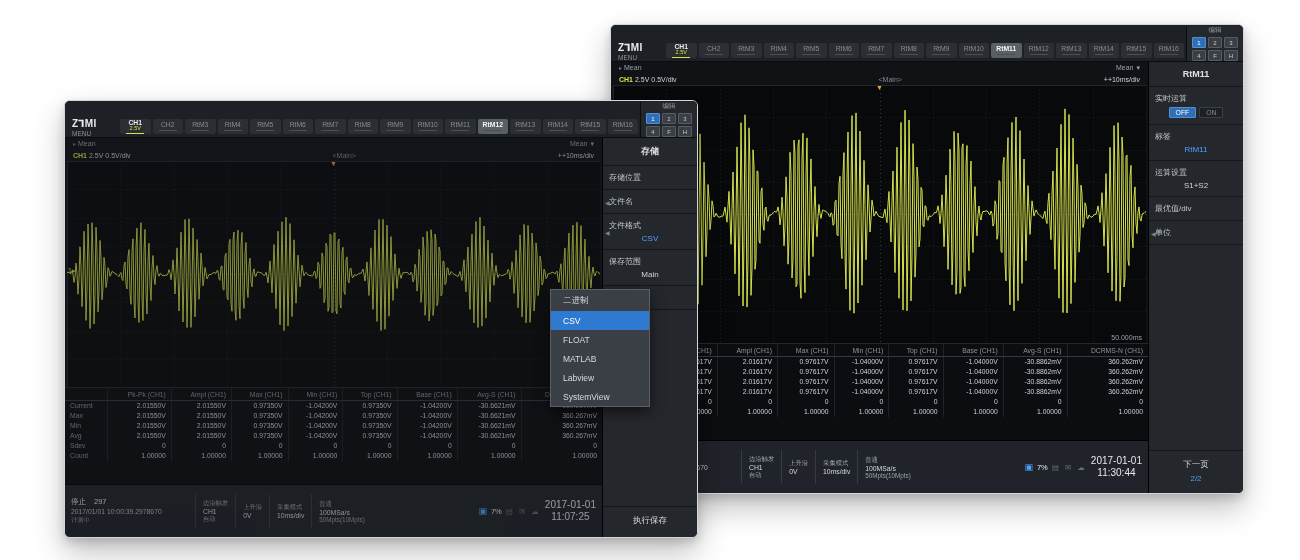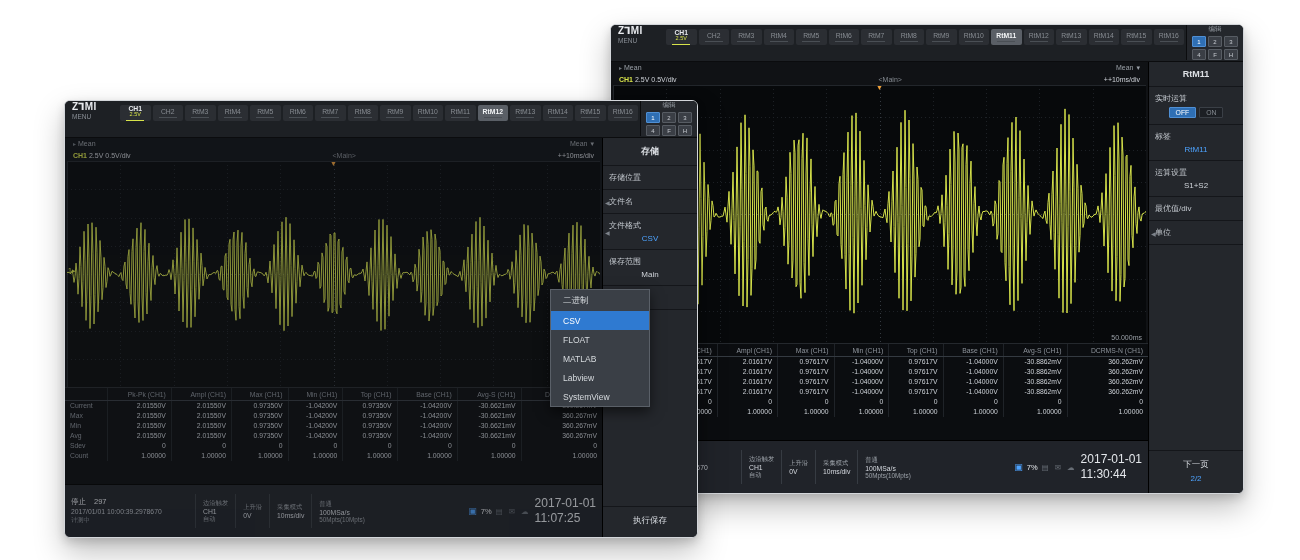--- a/index.html
+++ b/index.html
@@ -5,21 +5,21 @@
   html,body{margin:0;padding:0;background:#ffffff;font-family:"Liberation Sans","DejaVu Sans",sans-serif;}
   .stage{position:relative;width:1300px;height:560px;overflow:hidden;background:#ffffff;}
 
   .window{position:absolute;border-radius:6px;overflow:hidden;background:#17191d;
     border:1px solid #d3d6da;box-shadow:0 14px 30px rgba(0,0,0,.25),0 4px 10px rgba(0,0,0,.15);
     display:flex;flex-direction:column;}
   .win-left{left:64px;top:100px;width:632px;height:436px;z-index:2;}
   .win-right{left:610px;top:24px;width:632px;height:468px;z-index:1;}
 
   
-  .topbar{flex:0 0 36px;background:#1d2024;display:flex;align-items:flex-start;border-bottom:1px solid #0b0c0e;}
+  .topbar{flex:0 0 36px;background:#1d2024;display:flex;align-items:flex-end;border-bottom:1px solid #0b0c0e;}
   .logo{width:46px;display:flex;flex-direction:column;justify-content:center;padding-left:7px;}
   .brand{color:#e8eaee;font-size:10px;font-weight:bold;letter-spacing:.5px;}
   .menu{color:#8a8f96;font-size:6.5px;margin-top:1px;}
   .tabs{flex:1;display:flex;gap:2px;padding:4px 2px 3px;min-width:0;}
   .tab{flex:1;background:#2b2e33;border-radius:2px;display:flex;flex-direction:column;align-items:center;justify-content:center;min-width:0;}
   .tab-label{font-size:6.8px;color:#878c92;white-space:nowrap;}
   .tab.ch1 .tab-label{color:#e8eaee;font-weight:bold;}
   .tab.active{background:#5a5f66;}
   .tab.active .tab-label{color:#f2f4f6;font-weight:bold;}
   .tab-sub{font-size:5.5px;color:#d7e34a;line-height:1;}
@@ -66,21 +66,21 @@
   .bb-sub{font-size:6.3px;color:#8d939b;margin-top:1px;}
   .bb-groups{display:flex;align-items:center;flex:1;min-width:0;}
   .bb-group{padding:0 7px;border-left:1px solid #363b42;display:flex;flex-direction:column;justify-content:center;height:70%;}
   .bb-g1{font-size:6.3px;color:#9aa0a7;white-space:nowrap;}
   .bb-g2{font-size:6.8px;color:#d6dae0;white-space:nowrap;}
   .bb-g3{font-size:6.3px;color:#9aa0a7;white-space:nowrap;}
   .bb-right{display:flex;align-items:center;gap:4px;}
   .disk{color:#4da3ff;font-size:9px;}
   .pct{font-size:7.5px;color:#e4e7eb;}
   .sysicons{font-size:7.5px;color:#676d75;letter-spacing:2px;white-space:nowrap;}
-  .dt{text-align:left;font-size:12px;color:#e4e7eb;line-height:1.25;}
+  .dt{text-align:center;font-size:10px;color:#e4e7eb;line-height:1.25;}
 
   .sidebar{flex:0 0 94px;background:#24272c;border-left:1px solid #000;display:flex;flex-direction:column;}
   .sb-title{font-size:9px;color:#dde0e5;text-align:center;padding:7px 0;border-bottom:1px solid #14161a;font-weight:bold;}
   .sb-items{flex:1;display:flex;flex-direction:column;}
   .sb-item{padding:6px 6px;border-bottom:1px solid #14161a;position:relative;}
   .sb-label{font-size:8px;color:#c3c8ce;text-align:left;white-space:nowrap;}
   .sb-value{font-size:8px;color:#cfd3d9;text-align:center;margin-top:3px;white-space:nowrap;}
   .sb-value.blue{color:#4da3ff;}
   .sb-arrow{position:absolute;left:2px;top:50%;transform:translateY(-50%);font-size:6px;color:#7d838b;}
   .sb-toggle{display:flex;gap:3px;justify-content:center;margin-top:3px;}

